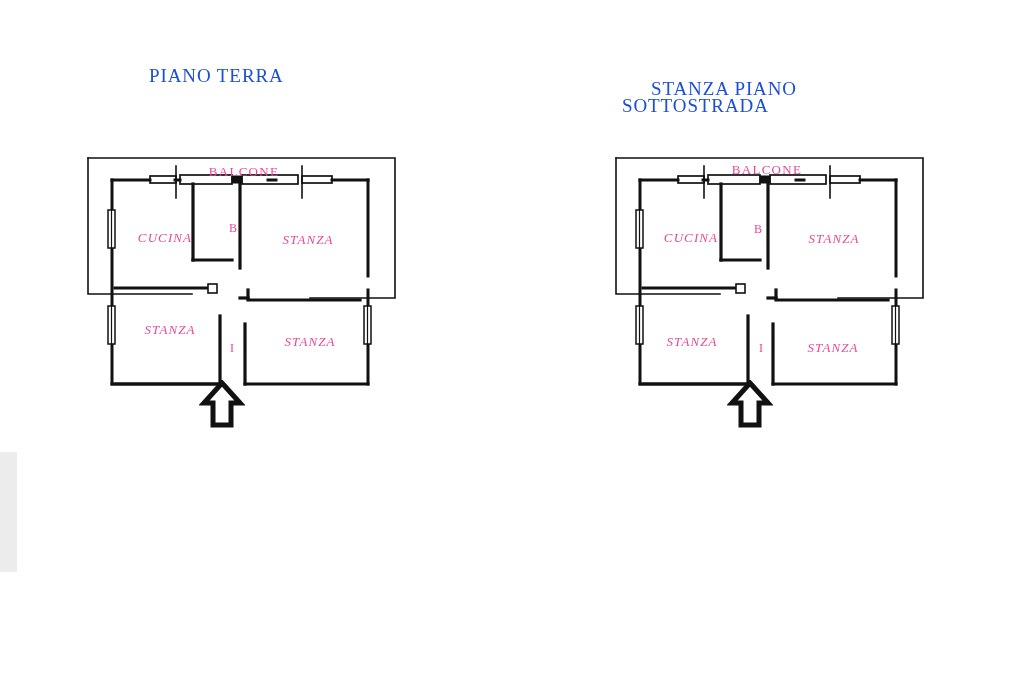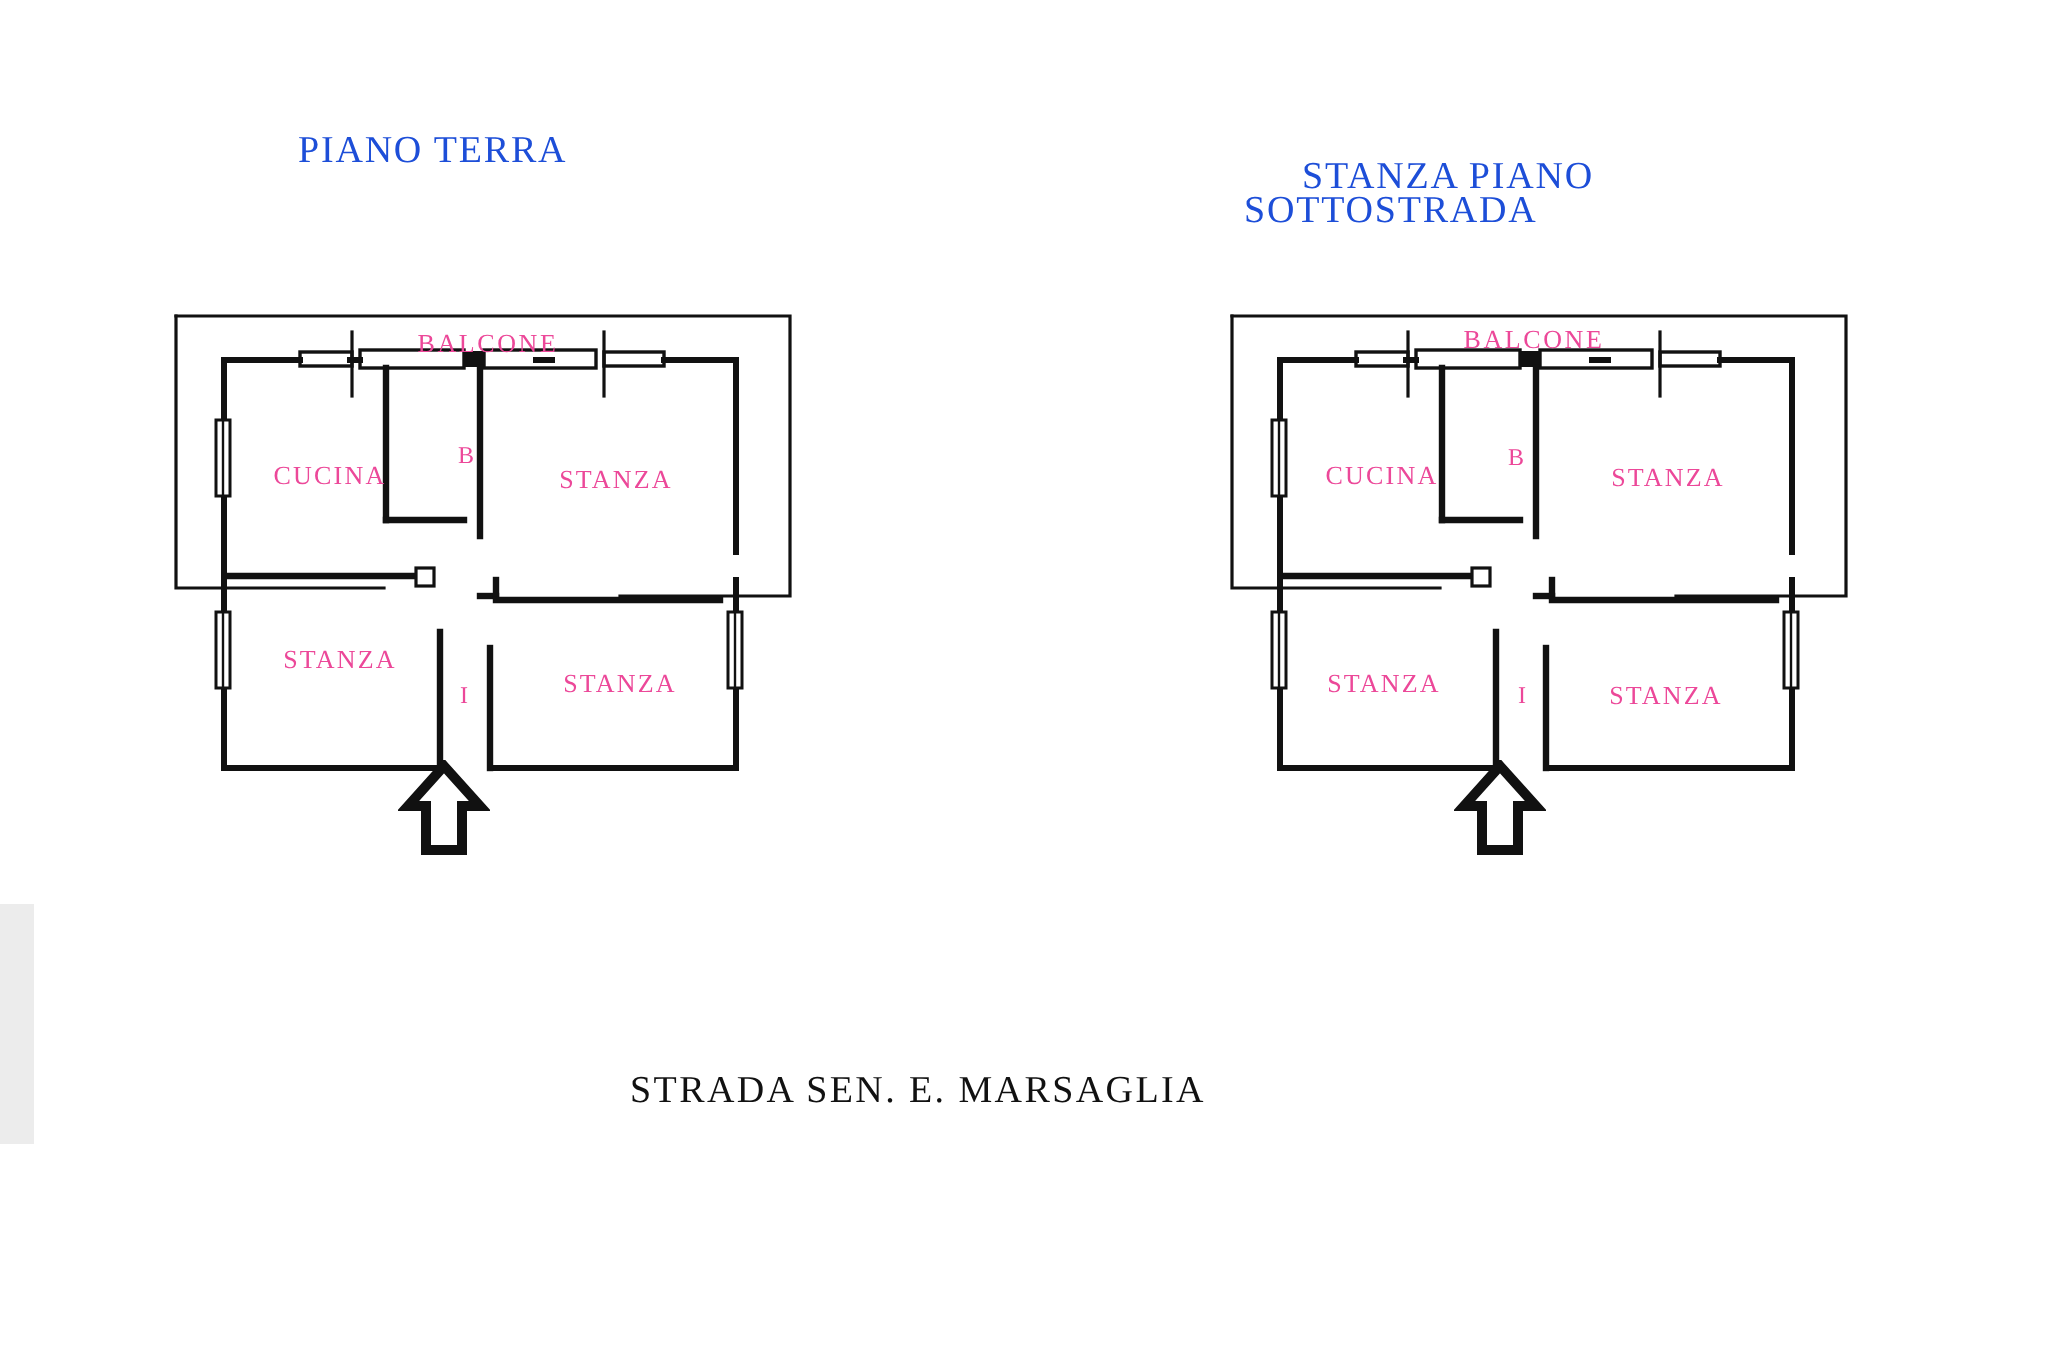--- a/index.html
+++ b/index.html
@@ -10,21 +10,21 @@
   .ttl{position:absolute;font-size:19px;letter-spacing:.9px;white-space:pre;color:#1d4ed8;margin-left:31px;}
   .ttl.l2{line-height:17px;}
 
   .caption{position:absolute;font-size:19px;letter-spacing:1.2px;white-space:nowrap;color:#111;}
 
   .plan{position:absolute;}
   .svgplan{display:block;}
 
   .rlabel{position:absolute;font-size:12.5px;letter-spacing:1.1px;white-space:nowrap;color:#ec4899;
           transform:translate(-50%,-50%);}
-  .rlabel.big{font-size:13px;}
+  .rlabel.big{font-size:13px;font-style:italic;}
   .rlabel.bal{font-size:13px;letter-spacing:1.3px;}
   .rlabel.tiny{font-size:12px;letter-spacing:0;}
 
   .greystrip{position:absolute;background:#ececec;}
 </style>
 </head>
 <body>
 
 <div class="page">
 
@@ -167,15 +167,14 @@
   </div>
 
   <div class="rlabel bal" style="left:767px;top:170px;">BALCONE</div>
   <div class="rlabel big" style="left:691px;top:238px;">CUCINA</div>
   <div class="rlabel tiny" style="left:758px;top:229px;">B</div>
   <div class="rlabel big" style="left:834px;top:239px;">STANZA</div>
   <div class="rlabel big" style="left:692px;top:342px;">STANZA</div>
   <div class="rlabel tiny" style="left:761px;top:348px;">I</div>
   <div class="rlabel big" style="left:833px;top:348px;">STANZA</div>
 
-  <div class="caption" style="left:315px;top:535px;">STRADA SEN. E. MARSAGLIA</div>
 
 </div>
 
 </body></html>

